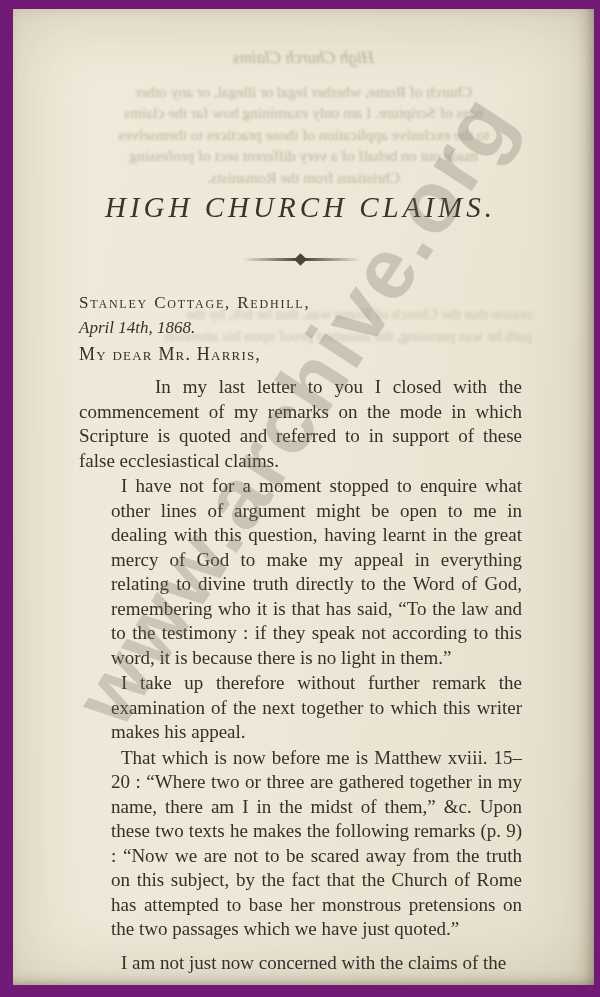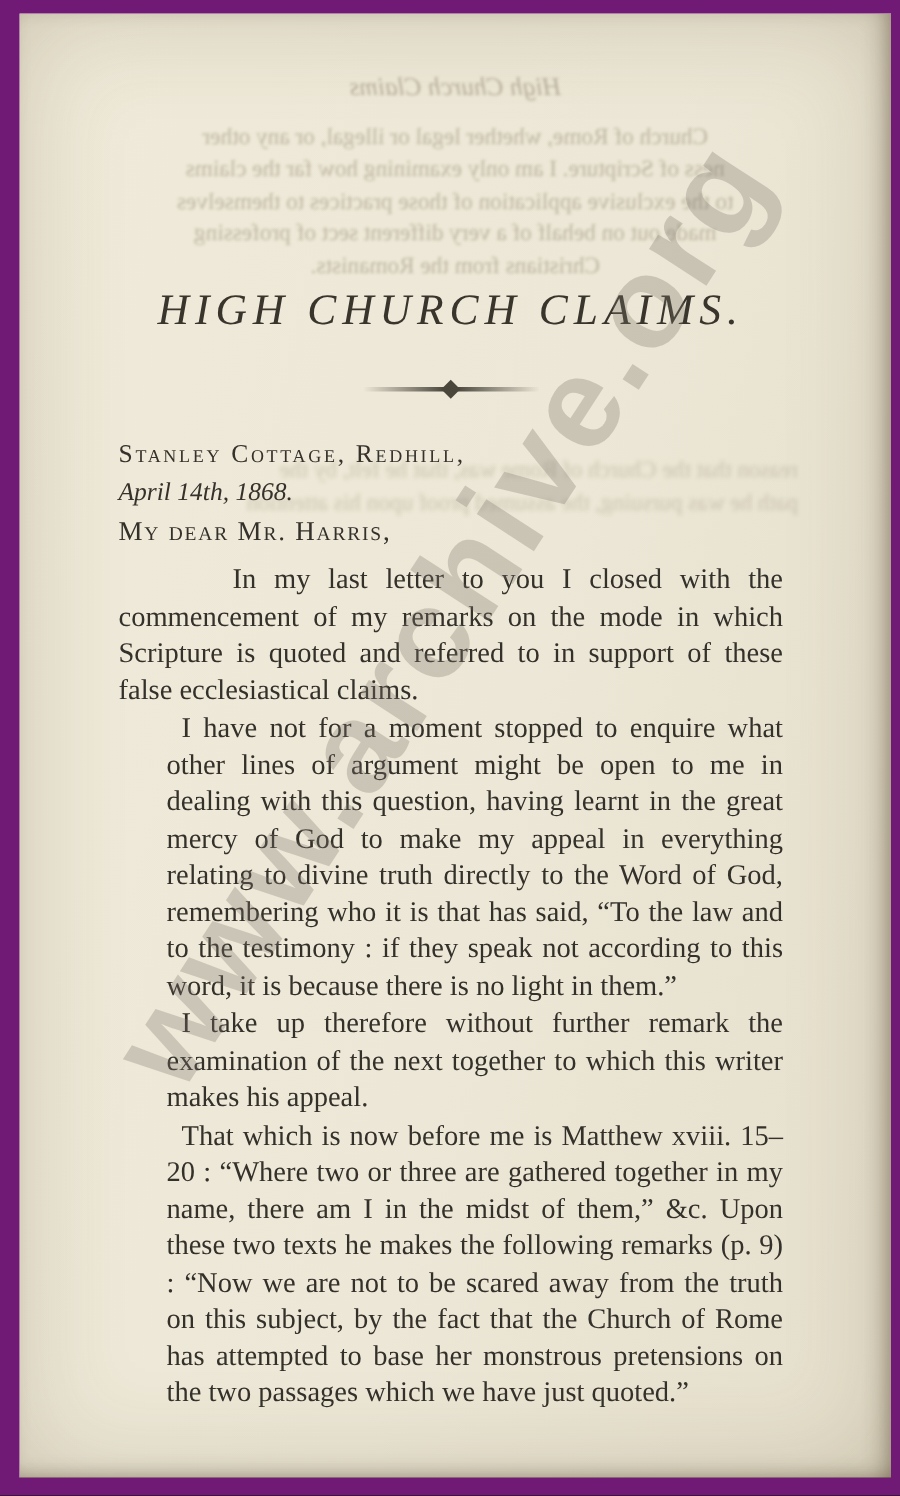--- a/index.html
+++ b/index.html
@@ -155,18 +155,19 @@
         <div class="place">Stanley Cottage, Redhill,</div>
         <div class="date">April 14th, 1868.</div>
       </div>
 
       <div class="salutation">My dear Mr. Harris,</div>
 
       <p class="para para-first">In my last letter to you I closed with the commencement of my remarks on the mode in which Scripture is quoted and referred to in support of these false ecclesiastical claims.</p>
       <p class="para para-rest">I have not for a moment stopped to enquire what other lines of argument might be open to me in dealing with this question, having learnt in the great mercy of God to make my appeal in everything relating to divine truth directly to the Word of God, remembering who it is that has said, “To the law and to the testimony : if they speak not according to this word, it is because there is no light in them.”</p>
       <p class="para para-rest">I take up therefore without further remark the examination of the next together to which this writer makes his appeal.</p>
       <p class="para para-rest">That which is now before me is Matthew xviii. 15–20 : “Where two or three are gathered together in my name, there am I in the midst of them,” &amp;c.  Upon these two texts he makes the following remarks (p. 9) : “Now we are not to be scared away from the truth on this subject, by the fact that the Church of Rome has attempted to base her monstrous pretensions on the two passages which we have just quoted.”</p>
+      <p class="para para-rest para-last">I am not just now concerned with the claims of the</p>
     </div>
 
     <div class="watermark">www.archive.org</div>
 
   </div>
 </div>
 
 </body></html>

